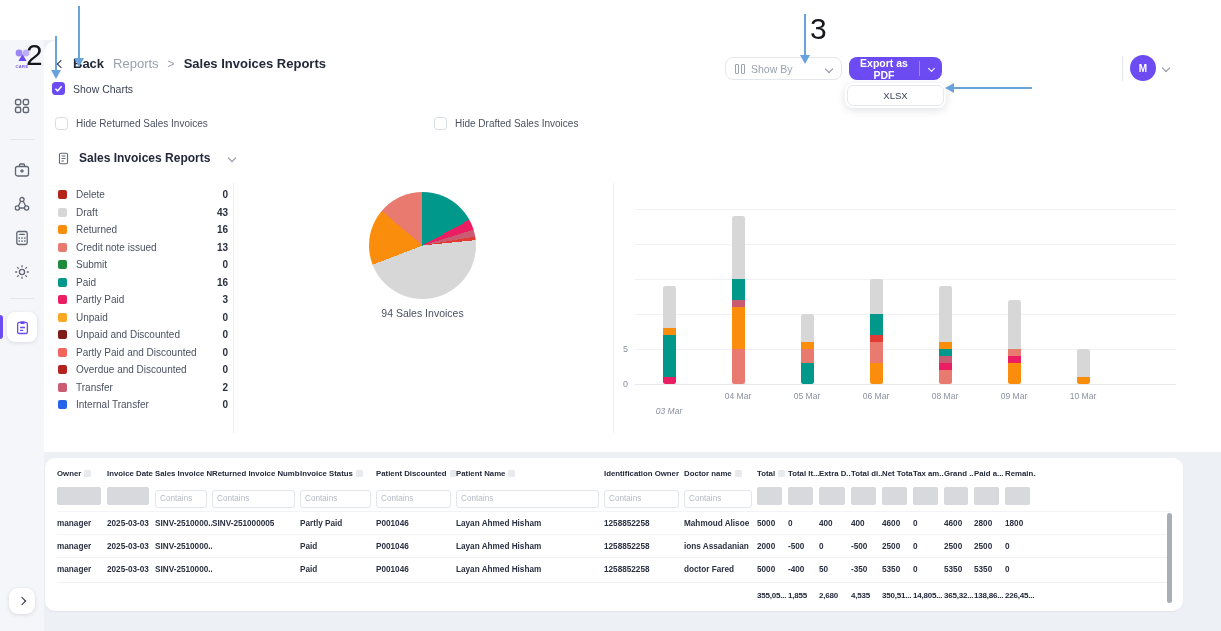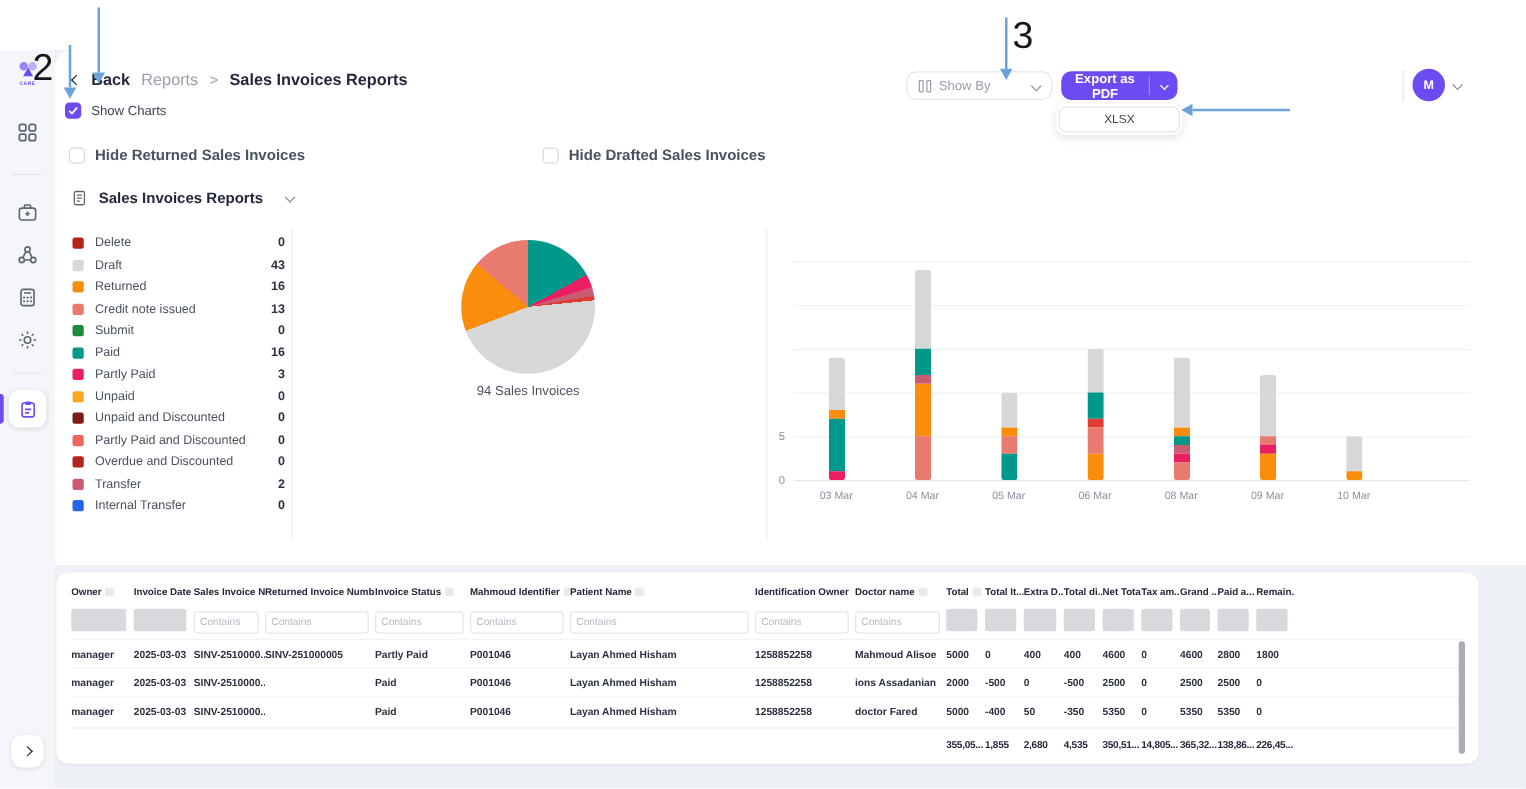--- a/index.html
+++ b/index.html
@@ -51,21 +51,21 @@
   .hdr-divider { position:absolute; left:1078px; top:16px; width:1px; height:25px; background:#E4E7EC; }
   .avatar { position:absolute; left:1086px; top:15px; width:26px; height:26px; border-radius:50%; background:#6C4CF2; color:#fff; font-size:10px; font-weight:700; display:flex; align-items:center; justify-content:center; }
   .avatar-chev { position:absolute; left:1119px; top:25px; }
 
   
   .cb-row { position:absolute; display:flex; align-items:center; gap:8px; }
   .cb { width:13px; height:13px; border-radius:3.5px; }
   .cb-checked { background:#6C4CF2; display:flex; align-items:center; justify-content:center; }
   .cb-empty { background:#fff; border:1px solid #D6DAE1; }
   .cb-label-lg { font-size:10.5px; color:#3C4254; }
-  .cb-label-sm { font-size:12px; color:#4A5160;font-weight:bold; }
+  .cb-label-sm { font-size:10px; color:#4A5160; }
 
   
   .section-hdr { position:absolute; left:13px; top:111px; display:flex; align-items:center; gap:9px; }
   .section-title { font-size:12px; font-weight:700; color:#23283A; }
 
   
   .legend { position:absolute; left:2px; top:146px; width:186px; }
   .lg-row { display:flex; align-items:center; height:17.5px; padding:0 4px 0 12px; }
   .lg-sw { width:9px; height:9px; border-radius:2px; margin-right:9px; flex:none; }
   .lg-label { flex:1; font-size:10px; color:#4A5160; white-space:nowrap; }
@@ -317,21 +317,21 @@
           <div class="grid-line" style="top: 59px;"></div>
           <div class="grid-line" style="top: 24px;"></div>
           <div class="ytick" style="top: 194px;">0</div>
           <div class="ytick" style="top: 159px;">5</div>
           <div class="bar-stack" style="left: 49.5px; top: 101px; height: 98px;">
             <div style="height: 7px; background: rgb(236, 30, 99); flex: 0 0 auto;"></div>
             <div style="height: 42px; background: rgb(0, 152, 138); flex: 0 0 auto;"></div>
             <div style="height: 7px; background: rgb(250, 141, 12); flex: 0 0 auto;"></div>
             <div style="height: 42px; background: rgb(215, 215, 215); flex: 0 0 auto;"></div>
           </div>
-          <div class="bar-cat" style="left: 26px; top: 206px;">03 Mar</div>
+          <div class="bar-cat" style="left: 26px; top: 221px; font-style: italic;">03 Mar</div>
           <div class="bar-stack" style="left: 118.5px; top: 31px; height: 168px;">
             <div style="height: 35px; background: rgb(232, 122, 111); flex: 0 0 auto;"></div>
             <div style="height: 42px; background: rgb(250, 141, 12); flex: 0 0 auto;"></div>
             <div style="height: 7px; background: rgb(201, 91, 114); flex: 0 0 auto;"></div>
             <div style="height: 21px; background: rgb(0, 152, 138); flex: 0 0 auto;"></div>
             <div style="height: 63px; background: rgb(215, 215, 215); flex: 0 0 auto;"></div>
           </div>
           <div class="bar-cat" style="left: 95px; top: 206px;">04 Mar</div>
           <div class="bar-stack" style="left: 187.5px; top: 129px; height: 70px;">
             <div style="height: 21px; background: rgb(0, 152, 138); flex: 0 0 auto;"></div>
@@ -385,21 +385,21 @@
             <span>Sales Invoice Nu...</span>
           </div>
           <div class="th" style="width: 88px;">
             <span>Returned Invoice Number</span>
           </div>
           <div class="th" style="width: 76px;">
             <span>Invoice Status</span>
             <span class="sort-sq"></span>
           </div>
           <div class="th" style="width: 80px;">
-            <span>Mahmoud Identifier</span>
+            <span>Patient Discounted</span>
             <span class="sort-sq"></span>
           </div>
           <div class="th" style="width: 148px;">
             <span>Patient Name</span>
             <span class="sort-sq"></span>
           </div>
           <div class="th" style="width: 80px;">
             <span>Identification Owner</span>
           </div>
           <div class="th" style="width: 73px;">

